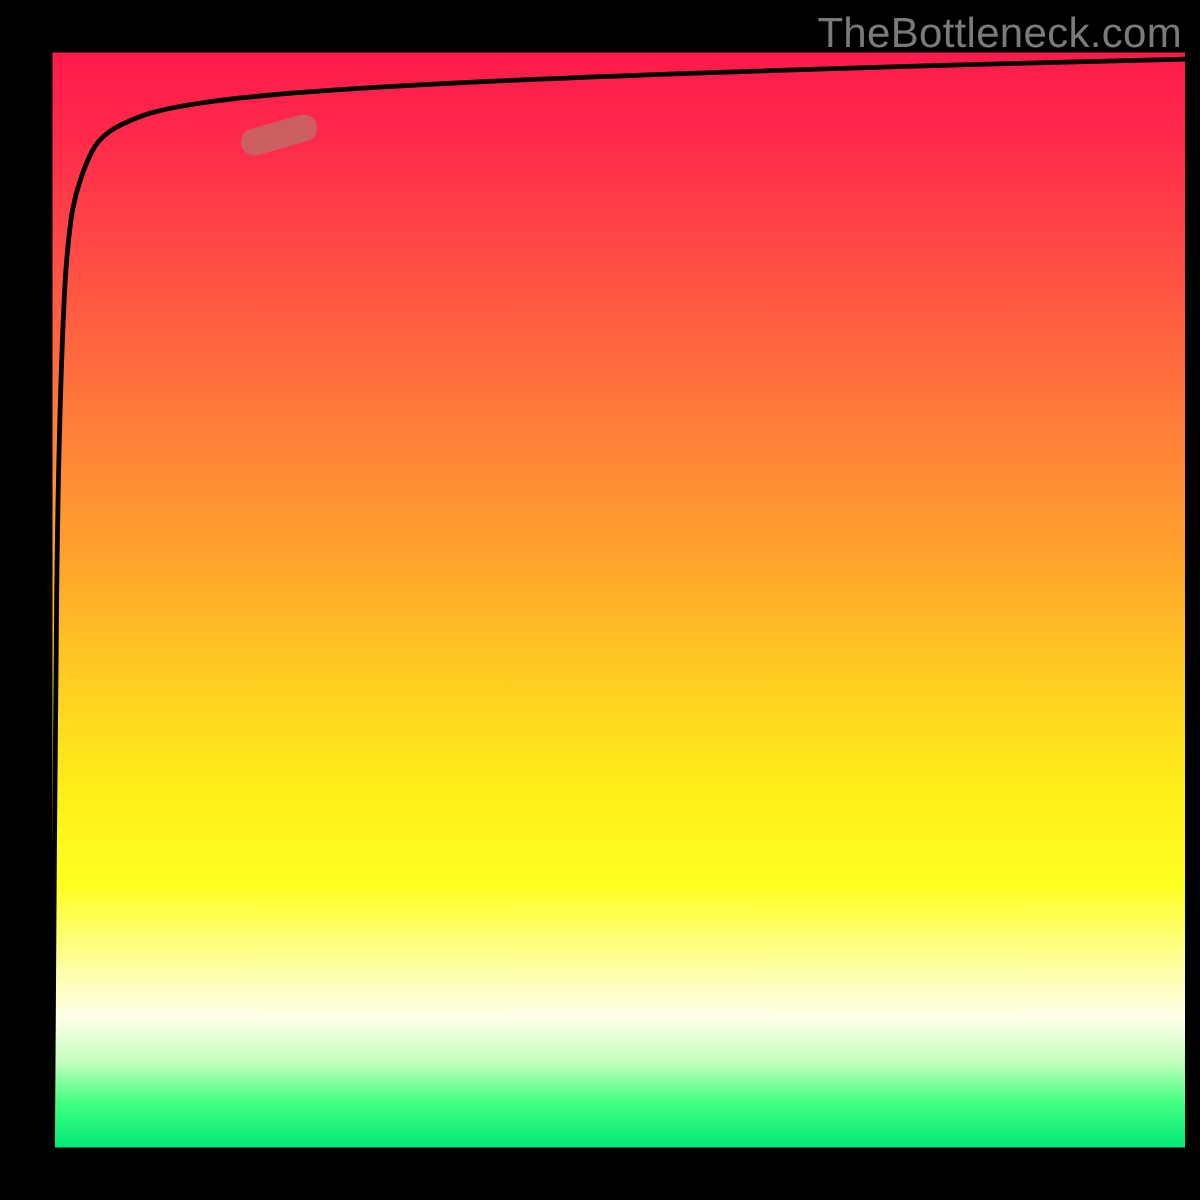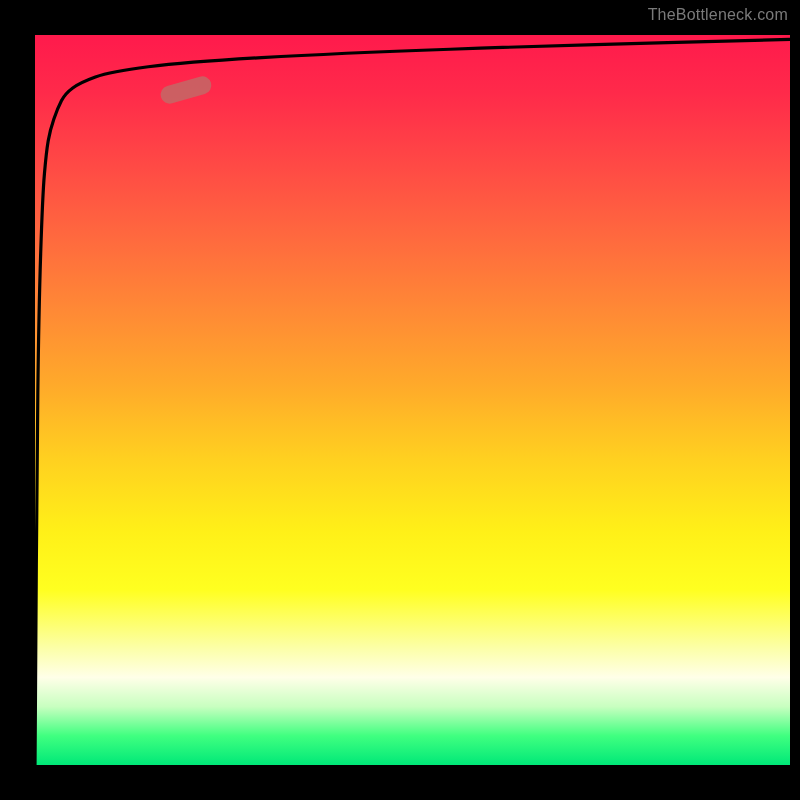--- a/index.html
+++ b/index.html
@@ -38,21 +38,21 @@
       #c8ffc0 92%,
       #40ff80 96%,
       #00e878 100%
     );
   }
   .watermark {
     position: absolute;
     top: 6px;
     right: 12px;
     color: #7a7a7a;
-    font-size: 16px;
+    font-size: 28px;
     font-weight: 500;
     letter-spacing: 0.2px;
     user-select: none;
   }
   svg.curve {
     position: absolute;
     left: 35px;
     top: 35px;
     width: 755px;
     height: 730px;

